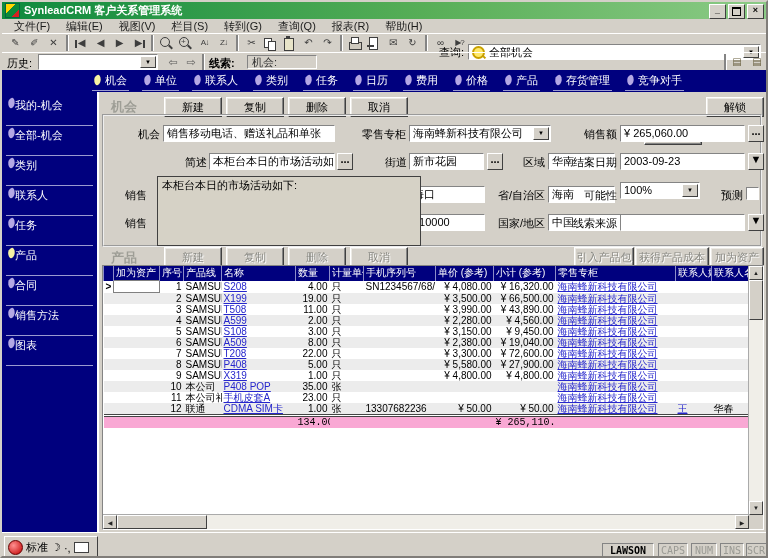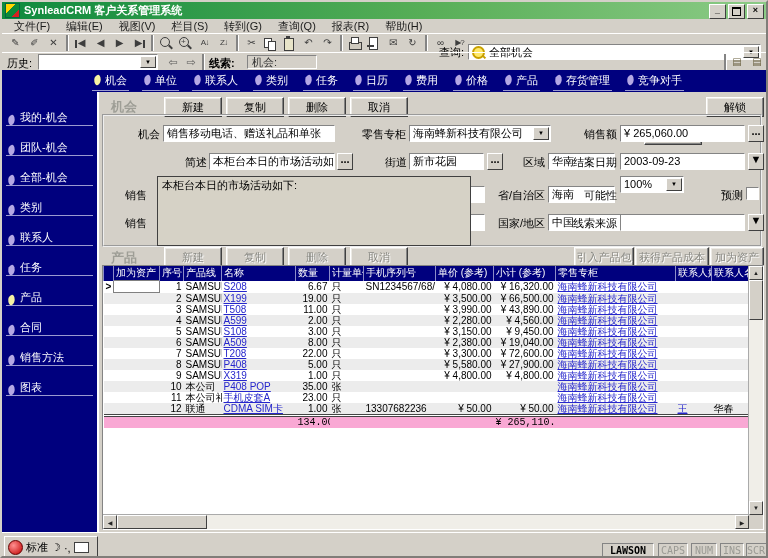--- a/index.html
+++ b/index.html
@@ -61,37 +61,37 @@
     border:1px solid;border-color:#848484 #fff #fff #848484;line-height:13px;padding-left:4px;color:#333;box-sizing:border-box;}
   .hbtn{position:absolute;top:1px;width:18px;height:16px;text-align:center;line-height:15px;color:#6a6140;font-size:10px;}
   
   .tabbar{position:absolute;left:0;top:68px;width:100%;height:22px;background:#00007e;
     display:flex;align-items:center;padding-left:90px;gap:13px;box-sizing:border-box;}
   .tab{display:flex;align-items:center;gap:4px;color:#fff;border-bottom:1px solid #9a9ad0;padding:1px 2px 2px 2px;}
   .crescent{width:7px;height:10px;background:#b4a8e4;border-radius:75% 25% 70% 30%/60% 30% 70% 40%;transform:rotate(-14deg);}
   .tab.selected .crescent,.side-item.selected .crescent{background:#f6f2a2;}
   
   .sidebar{position:absolute;left:0;top:90px;width:95px;height:440px;background:#00007e;padding-top:6px;box-sizing:border-box;}
-  .side-item{display:flex;align-items:flex-end;gap:5px;color:#fff;height:27px;margin:0 4px 2px 4px;
+  .side-item{display:flex;align-items:flex-start;color:#fff;height:27px;margin:0 4px 2px 4px;
     border-bottom:1px solid #9a9ad0;padding-left:2px;}
   
   .main{position:absolute;left:95px;top:90px;width:673px;height:440px;background:#d4d0c8;border-left:2px solid #fff;box-sizing:border-box;}
   .sec-label{position:absolute;color:#9e9e96;font-weight:bold;font-size:13px;}
   .btn{position:absolute;height:18px;background:#d4d0c8;border:1px solid;border-color:#fff #404040 #404040 #fff;
     box-shadow:inset -1px -1px 0 #848484,inset 1px 1px 0 #eceae5;
     display:flex;align-items:center;justify-content:center;font-size:11px;}
   .btn.disabled{color:#8a8a84;text-shadow:1px 1px 0 #fff;}
   .formbox{position:absolute;left:3px;top:22px;width:660px;height:133px;border:2px groove #eee;box-sizing:border-box;}
   .flabel{position:absolute;height:14px;line-height:14px;text-align:right;white-space:nowrap;}
   .finput{position:absolute;height:17px;line-height:15px;background:#fff;border:1px solid;border-color:#848484 #fff #fff #848484;
     padding:0 3px;box-sizing:border-box;overflow:hidden;white-space:nowrap;}
   .mbtn{position:absolute;width:16px;height:17px;background:#d4d0c8;border:1px solid;border-color:#fff #404040 #404040 #fff;
     text-align:center;line-height:11px;font-weight:bold;box-sizing:border-box;}
   .chk{position:absolute;width:13px;height:13px;background:#fff;border:1px solid;border-color:#848484 #fff #fff #848484;box-sizing:border-box;}
-  .memo{position:absolute;left:53px;top:60px;width:314px;height:70px;background:#d6d2c6;border:1px solid #404040;
+  .memo{position:absolute;left:53px;top:60px;width:264px;height:70px;background:#d6d2c6;border:1px solid #404040;
     padding:1px 4px;z-index:5;box-sizing:border-box;}
   
   .table-wrap{position:absolute;left:3px;top:173px;width:662px;height:265px;background:#fff;
     border:1px solid;border-color:#848484 #fff #fff #848484;box-sizing:border-box;}
   .grid{position:absolute;left:0;top:0;right:14px;bottom:14px;overflow:hidden;background:#fff;}
   table.prod{border-collapse:collapse;table-layout:fixed;width:648px;font-size:10px;}
   table.prod th{background:#00007e;color:#fff;height:13px;font-weight:normal;text-align:left;
     padding:0 2px;overflow:hidden;white-space:nowrap;border-left:1px solid #8c8cc8;}
   table.prod td{height:11px;line-height:11px;padding:0 2px;overflow:hidden;white-space:nowrap;}
   table.prod tbody tr:nth-child(even){background:#ececec;}
@@ -302,24 +302,20 @@
 
   </div>
 
   <div class="sidebar">
 
       <div class="side-item">
         <span class="crescent"></span>
         <span>我的-机会</span>
       </div>
 
-      <div class="side-item">
-        <span class="crescent"></span>
-        <span>团队-机会</span>
-      </div>
 
       <div class="side-item">
         <span class="crescent"></span>
         <span>全部-机会</span>
       </div>
 
 
       <div class="side-item">
         <span class="crescent"></span>
         <span>类别</span>
@@ -399,21 +395,21 @@
       <span class="flabel" style="left:19px;top:72px;width:24px;">销售</span>
       <span class="flabel" style="left:19px;top:100px;width:24px;">销售</span>
 
       <span class="flabel" style="left:279px;top:72px;width:24px;">城市</span>
       <div class="finput" style="left:305px;top:70px;width:76px;">海口</div>
 
       <span class="flabel" style="left:389px;top:72px;width:52px;">省/自治区</span>
       <div class="finput" style="left:444px;top:70px;width:67px;">海南</div>
 
       <span class="flabel" style="left:476px;top:72px;width:37px;">可能性</span>
-      <div class="finput" style="left:516px;top:60px;width:64px;">
+      <div class="finput" style="left:516px;top:66px;width:80px;">
         <span>100%</span>
         <span class="dd">▼</span>
       </div>
       <span class="flabel" style="left:613px;top:72px;width:26px;">预测</span>
       <span class="chk" style="left:642px;top:71px;"></span>
 
       <span class="flabel" style="left:279px;top:100px;width:24px;">邮编</span>
       <div class="finput" style="left:305px;top:98px;width:76px;">510000</div>
 
       <span class="flabel" style="left:389px;top:100px;width:52px;">国家/地区</span>
@@ -471,21 +467,21 @@
             </tr>
           </thead>
           <tbody>
 
               <tr>
                 <td class="c-ind"></td>
                 <td class="c-asset"></td>
                 <td class="num">1</td>
                 <td>SAMSUNG</td>
                 <td class="link">S208</td>
-                <td class="num">6.67</td>
+                <td class="num">4.00</td>
                 <td>只</td>
                 <td>SN1234567/68/</td>
                 <td class="num">¥ 4,080.00</td>
                 <td class="num">¥ 16,320.00</td>
                 <td class="link">海南蜂新科技有限公司</td>
                 <td class="link"></td>
                 <td></td>
               </tr>
 
               <tr>

